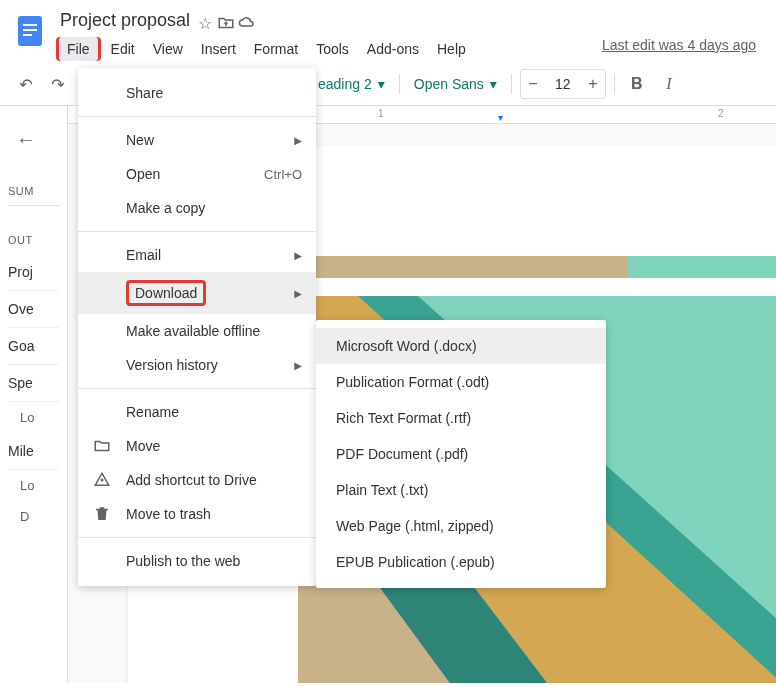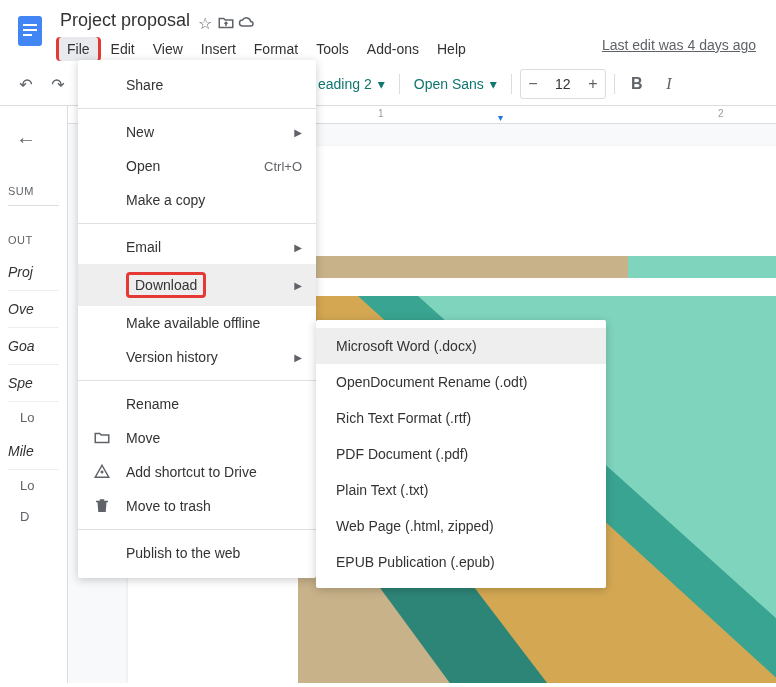--- a/index.html
+++ b/index.html
@@ -24,35 +24,35 @@
     .tb-sep { width: 1px; height: 20px; background: #dadce0; margin: 0 4px; }
     .tb-select { border: none; background: transparent; font-size: 14px; color: #0f766e; padding: 4px 6px; display: flex; align-items: center; gap: 6px; }
     .tb-input { width: 36px; text-align: center; border: none; font-size: 14px; color: #333; }
     .font-size-group { display: flex; align-items: center; border: 1px solid #dadce0; border-radius: 3px; }
     .font-size-group .tb-btn { width: 24px; }
     
     .content-area { display: flex; height: calc(100% - 110px); position: relative; }
     .sidebar { width: 68px; border-right: 1px solid #dadce0; padding: 12px 8px; }
     .back-arrow { color: #5f6368; font-size: 20px; padding: 8px; }
     .sidebar-label { font-size: 11px; color: #5f6368; letter-spacing: 0.5px; margin-top: 28px; margin-bottom: 8px; }
-    .outline-item { font-size: 14px; color: #333; padding: 10px 0; border-bottom: 1px solid #eee; font-style: italic; }
+    .outline-item { font-size: 14px; color: #333; padding: 10px 0; border-bottom: 1px solid #eee; }
     .outline-sub { font-size: 13px; color: #5f6368; padding: 8px 0 8px 12px; }
     
     .ruler { height: 18px; border-bottom: 1px solid #dadce0; background: #fff; position: relative; font-size: 10px; color: #999; }
     .ruler-mark { position: absolute; top: 2px; }
     .ruler-indent { position: absolute; top: 6px; color: #1a73e8; }
     
     .doc-canvas { flex: 1; background: #f8f9fa; position: relative; overflow: hidden; }
     .page { position: absolute; left: 60px; top: 40px; width: 650px; height: 600px; background: #fff; box-shadow: 0 1px 3px rgba(0,0,0,0.1); }
     .color-bar { position: absolute; top: 110px; left: 150px; right: 0; height: 22px; display: flex; }
     .cb-tan { background: #c8b28a; flex: 1; }
     .cb-mint { background: #7fd4bd; width: 150px; }
     .geo { position: absolute; top: 150px; left: 170px; right: 0; bottom: 0; overflow: hidden; }
     
-    .dropdown { position: absolute; left: 78px; top: 60px; width: 238px; background: #fff; box-shadow: 0 2px 10px rgba(0,0,0,0.2); border-radius: 2px; z-index: 100; padding: 8px 0; }
+    .dropdown { position: absolute; left: 78px; top: 68px; width: 238px; background: #fff; box-shadow: 0 2px 10px rgba(0,0,0,0.2); border-radius: 2px; z-index: 100; padding: 8px 0; }
     .dd-item { display: flex; align-items: center; padding: 8px 16px 8px 48px; font-size: 14px; color: #333; cursor: pointer; position: relative; min-height: 34px; }
     .dd-item.hovered { background: #eeeeee; }
     .dd-icon { position: absolute; left: 14px; color: #5f6368; width: 20px; display: flex; justify-content: center; }
     .dd-arrow { position: absolute; right: 14px; color: #5f6368; font-size: 10px; }
     .dd-shortcut { position: absolute; right: 14px; color: #5f6368; font-size: 13px; }
     .dd-sep { height: 1px; background: #e0e0e0; margin: 6px 0; }
     .red-box-inline { border: 3px solid #e53935; border-radius: 4px; padding: 2px 6px; display: inline-block; }
     
     .submenu { position: absolute; left: 316px; top: 320px; width: 290px; background: #fff; box-shadow: 0 2px 10px rgba(0,0,0,0.2); border-radius: 2px; z-index: 101; padding: 8px 0; }
     .sm-item { padding: 10px 20px; font-size: 14px; color: #333; cursor: pointer; }
@@ -225,19 +225,19 @@
       <span>Move to trash</span>
     </div>
   <div class="dd-sep"></div>
   <div class="dd-item">
       <span>Publish to the web</span>
     </div>
 </div>
 
 <div class="submenu">
   <div class="sm-item hovered">Microsoft Word (.docx)</div>
-  <div class="sm-item">OpenDocument Rename (.odt)</div>
+  <div class="sm-item">Publication Format (.odt)</div>
   <div class="sm-item">Rich Text Format (.rtf)</div>
   <div class="sm-item">PDF Document (.pdf)</div>
   <div class="sm-item">Plain Text (.txt)</div>
   <div class="sm-item">Web Page (.html, zipped)</div>
   <div class="sm-item">EPUB Publication (.epub)</div>
 </div>
 
 </body></html>

